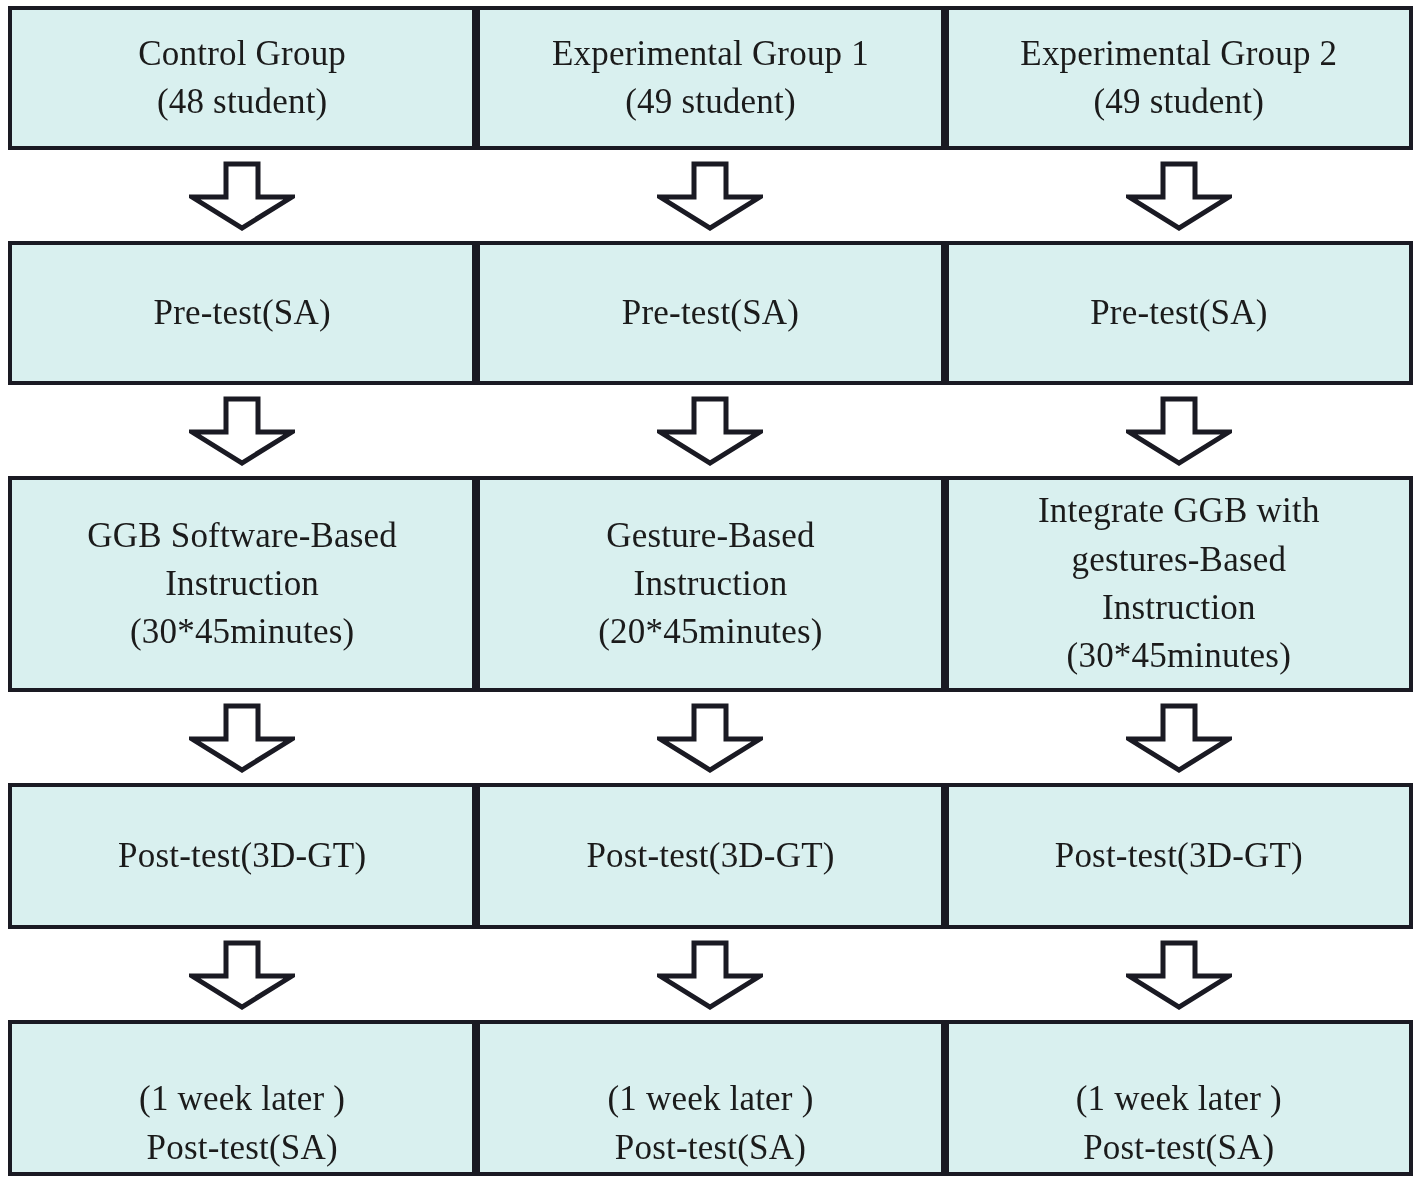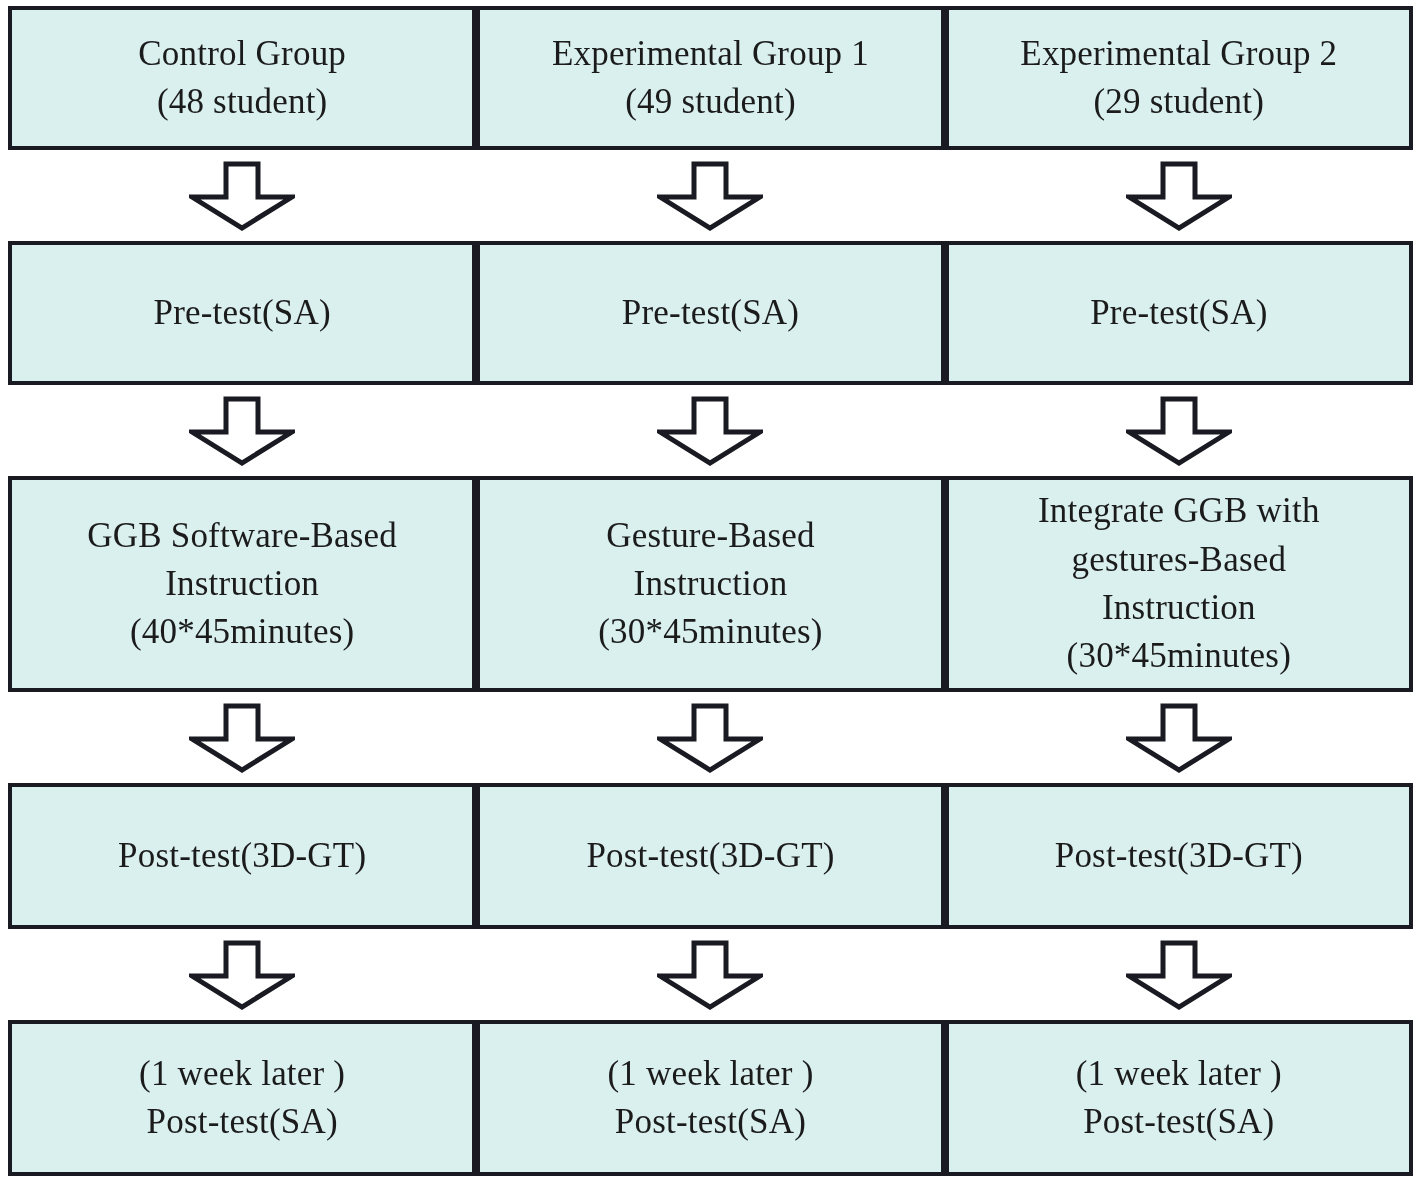--- a/index.html
+++ b/index.html
@@ -38,21 +38,21 @@
     font-size: 35px;
     line-height: 1.38;
     color: #1b1b1b;
     letter-spacing: 0.2px;
   }
   
   .h-group       { height: 144px; }
   .h-pretest     { height: 144px; text-align: right; }
   .h-instruction { height: 216px; }
   .h-posttest    { height: 146px; }
-  .h-delayed     { height: 156px; }
+  .h-delayed     { height: 156px; align-items: flex-end; }
 
   .arrow-wrap {
     flex: 1 1 auto;
     min-height: 84px;
     display: flex;
     align-items: center;
     justify-content: center;
   }
   .arrow-wrap svg {
     width: 106px;
@@ -85,21 +85,21 @@
       <span class="box-text">Pre-test(SA)</span>
     </div>
     <div class="arrow-wrap">
       <svg viewBox="0 0 106 70" aria-hidden="true">
           <path d="M37,3 L69,3 L69,36 L103,36 L53,67 L3,36 L37,36 Z"></path>
         </svg>
     </div>
     <div class="flow-box h-instruction">
       <span class="box-text">GGB Software-Based
 Instruction
-(40*45minutes)</span>
+(30*45minutes)</span>
     </div>
     <div class="arrow-wrap">
       <svg viewBox="0 0 106 70" aria-hidden="true">
           <path d="M37,3 L69,3 L69,36 L103,36 L53,67 L3,36 L37,36 Z"></path>
         </svg>
     </div>
     <div class="flow-box h-posttest">
       <span class="box-text">Post-test(3D-GT)</span>
     </div>
     <div class="arrow-wrap">
@@ -127,21 +127,21 @@
       <span class="box-text">Pre-test(SA)</span>
     </div>
     <div class="arrow-wrap">
       <svg viewBox="0 0 106 70" aria-hidden="true">
           <path d="M37,3 L69,3 L69,36 L103,36 L53,67 L3,36 L37,36 Z"></path>
         </svg>
     </div>
     <div class="flow-box h-instruction">
       <span class="box-text">Gesture-Based
 Instruction
-(30*45minutes)</span>
+(20*45minutes)</span>
     </div>
     <div class="arrow-wrap">
       <svg viewBox="0 0 106 70" aria-hidden="true">
           <path d="M37,3 L69,3 L69,36 L103,36 L53,67 L3,36 L37,36 Z"></path>
         </svg>
     </div>
     <div class="flow-box h-posttest">
       <span class="box-text">Post-test(3D-GT)</span>
     </div>
     <div class="arrow-wrap">
@@ -151,21 +151,21 @@
     </div>
     <div class="flow-box h-delayed">
       <span class="box-text">(1 week later )
 Post-test(SA)</span>
     </div>
   </div>
 
   <div class="column">
     <div class="flow-box h-group">
       <span class="box-text">Experimental Group 2
-(29 student)</span>
+(49 student)</span>
     </div>
     <div class="arrow-wrap">
       <svg viewBox="0 0 106 70" aria-hidden="true">
           <path d="M37,3 L69,3 L69,36 L103,36 L53,67 L3,36 L37,36 Z"></path>
         </svg>
     </div>
     <div class="flow-box h-pretest">
       <span class="box-text">Pre-test(SA)</span>
     </div>
     <div class="arrow-wrap">

